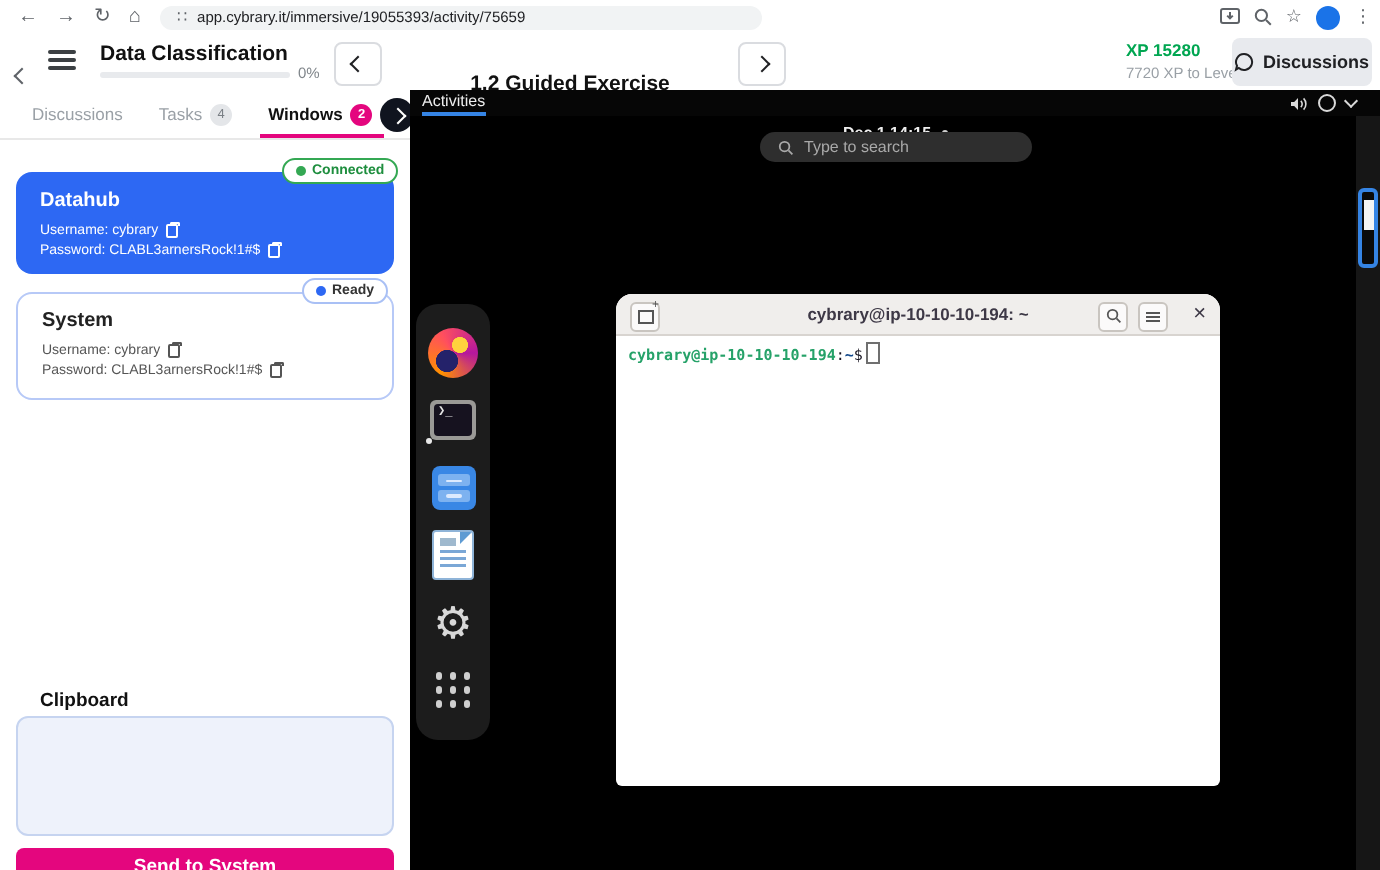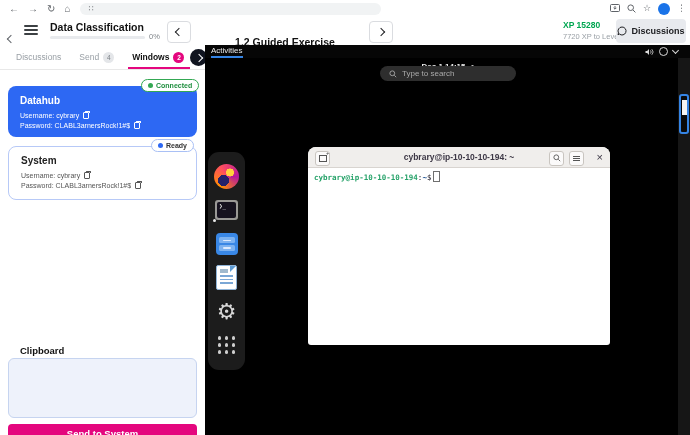--- a/index.html
+++ b/index.html
@@ -112,21 +112,21 @@
   .icon-writer{position:relative;width:19px;height:23px;background:#fff;border:1px solid #8fb4d8;border-radius:2px;overflow:hidden;}
   .icon-writer .fold{position:absolute;right:-1px;top:-1px;width:0;height:0;border-left:7px solid #5e9bd3;border-top:7px solid #0000;transform:rotate(90deg);}
   .icon-writer .lines{position:absolute;left:3px;right:3px;top:9px;height:10px;
     background:repeating-linear-gradient(#7aa7d6 0 1.5px, #0000 1.5px 3.5px);}
   .icon-writer .pic{position:absolute;left:3px;top:3px;width:8px;height:4px;background:#9fb9ce;}
   .icon-gear{font-size:22px;color:#d8d8d8;line-height:1;}
   .icon-grid{display:grid;grid-template-columns:repeat(3,4px);grid-auto-rows:4px;gap:3px;}
   .icon-grid i{width:3.5px;height:3.5px;border-radius:50%;background:#cfcfcf;}
 
   
-  #term{position:absolute;left:103px;top:102px;width:302px;height:198px;border-radius:8px 8px 3px 3px;
+  #term{position:absolute;left:103px;top:102px;width:302px;height:246px;border-radius:8px 8px 3px 3px;
         box-shadow:0 10px 28px rgba(0,0,0,.65);background:#fff;}
   #termbar{position:absolute;left:0;top:0;right:0;height:20px;background:#f0eeec;border-bottom:1px solid #d8d4d0;
            border-radius:8px 8px 0 0;display:flex;align-items:center;}
   #termtitle{position:absolute;left:0;right:0;text-align:center;font-size:8.5px;font-weight:bold;color:#3d3846;}
   .tbtn{position:absolute;top:3.5px;width:13px;height:13px;border:1px solid #c9c5c0;border-radius:3px;background:#fbfafa;
         display:flex;align-items:center;justify-content:center;}
   #tnewtab{left:7px;} #tsearch{right:46px;} #tmenu{right:26px;}
   #tnewtab .sq{width:6px;height:5px;border:1px solid #555;position:relative;}
   #tnewtab .sq::after{content:"+";position:absolute;right:-4px;top:-6px;font-size:6px;color:#555;}
   #tmenu .bars{width:7px;height:5px;display:flex;flex-direction:column;justify-content:space-between;}
@@ -149,20 +149,21 @@
 
 <div id="root">
 
   <div id="browser" class="abs">
     <span class="bnav">←</span>
     <span class="bnav">→</span>
     <span class="bnav">↻</span>
     <span class="bnav">⌂</span>
     <div id="urlbar">
       <span class="siteico">∷</span>
+      <span class="url">app.cybrary.it/immersive/19055393/activity/75659</span>
     </div>
     <div id="bractions">
       <span>
         <svg width="10" height="9" viewBox="0 0 10 9">
             <rect x="0.5" y="0.5" width="9" height="7" rx="1" fill="none" stroke="#5f6368"></rect>
             <path d="M5 2v3M3.6 3.8L5 5.2 6.4 3.8" stroke="#5f6368" fill="none"></path>
           </svg>
       </span>
       <span>
         <svg width="9" height="9" viewBox="0 0 9 9">
@@ -209,21 +210,21 @@
       <span class="t">Discussions</span>
     </div>
   </div>
 
   <div id="sidebar" class="abs">
     <div id="tabs">
       <span class="tab">
         <span class="lbl">Discussions</span>
       </span>
       <span class="tab">
-        <span class="lbl">Send</span>
+        <span class="lbl">Tasks</span>
         <span class="badge gray">4</span>
       </span>
       <span class="tab active">
         <span class="lbl">Windows</span>
         <span class="badge pink">2</span>
       </span>
     </div>
     <div id="tabnext" class="abs">
         <span class="chev r" style="color:#fff;"></span>
       </div>

